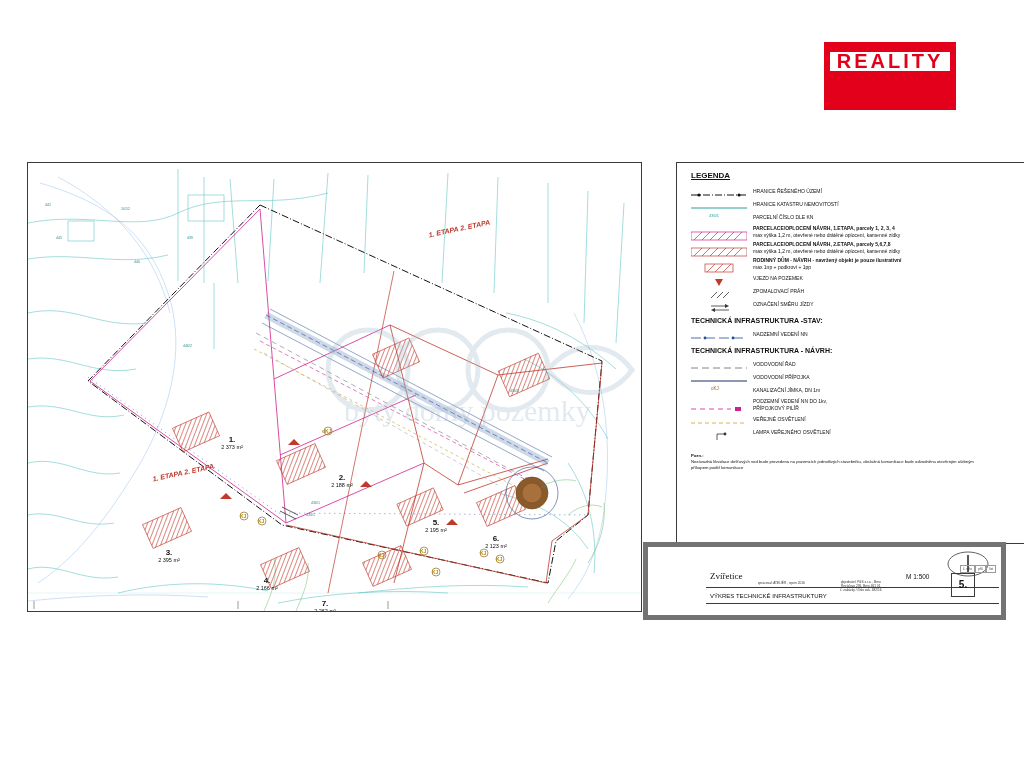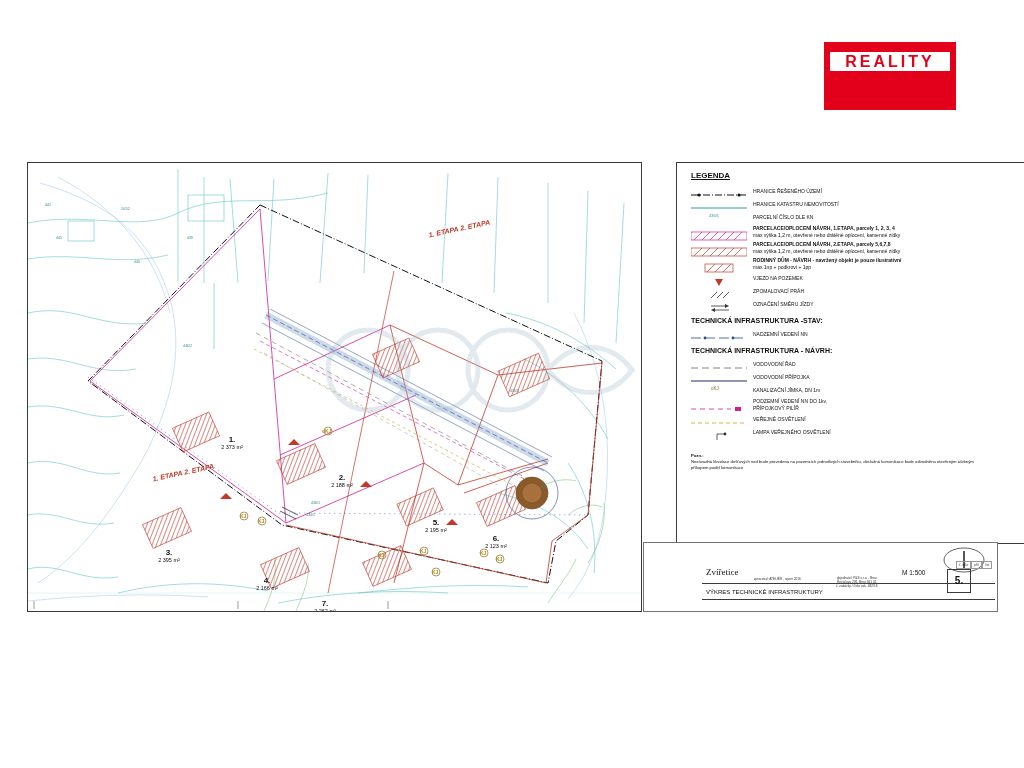--- a/index.html
+++ b/index.html
@@ -31,21 +31,21 @@
     font-size: 27px;
     font-weight: bold;
     text-align: center;
     letter-spacing: -0.5px;
     line-height: 30px;
   }
   .logo-sub {
     margin: 4px 6px 0 6px;
     background: #ffffff;
     color: #e2001a;
-    font-size: 16px;
+    font-size: 20px;
     font-weight: bold;
     letter-spacing: 3px;
     text-align: center;
     line-height: 19px;
   }
 
   
   .drawing-frame {
     position: absolute;
     left: 27px;
@@ -65,21 +65,21 @@
     border: 1px solid #3a3a3a;
     background: #ffffff;
     overflow: hidden;
   }
   .title-frame {
     position: absolute;
     left: 643px;
     top: 542px;
     width: 353px;
     height: 68px;
-    border: 1px solid #737373;
+    border: 5px solid #737373;
     background: #ffffff;
     overflow: hidden;
   }
 
   
   .map-svg { position: absolute; left: 0; top: 0; }
 
   .parcel-label {
     position: absolute;
     text-align: center;
@@ -477,20 +477,21 @@
 
 <div class="watermark">
   <svg width="420" height="130" viewBox="0 0 420 130">
     <g fill="none" stroke="#9fb8c9" stroke-width="5">
       <circle cx="88" cy="52" r="40"></circle>
       <circle cx="158" cy="52" r="40"></circle>
       <circle cx="228" cy="52" r="40"></circle>
       <path d="M268 52 C292 22, 330 22, 352 52 C330 82, 292 82, 268 52 Z"></path>
     </g>
   </svg>
+  <div class="wm-text">byty domy pozemky</div>
 </div>
 
 <div class="legend-frame">
   <div class="legend-inner">
     <div class="legend-title">LEGENDA</div>
 
     <div class="legend-row">
       <div class="legend-sym">
         <svg width="56" height="10">
             <line x1="0" y1="5" x2="56" y2="5" stroke="#111" stroke-width="1" stroke-dasharray="7,2,1,2"></line>

